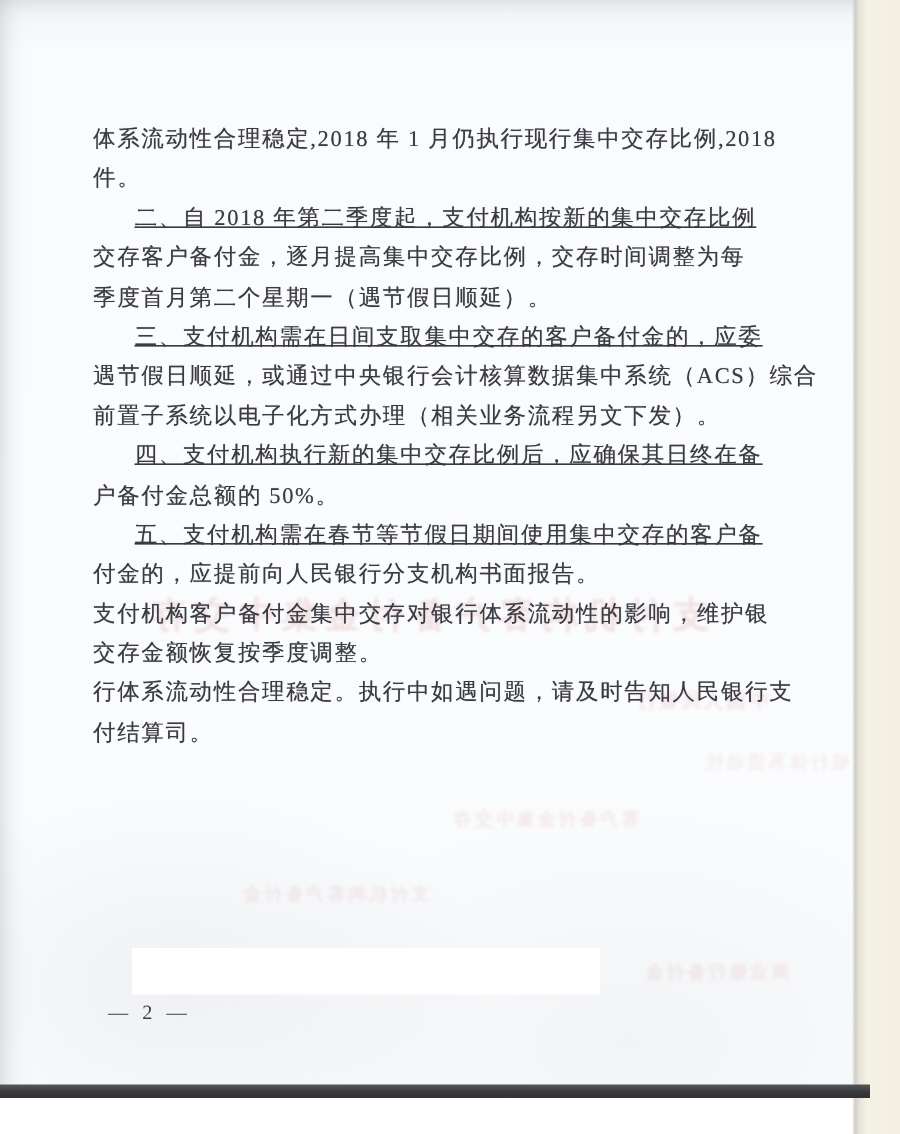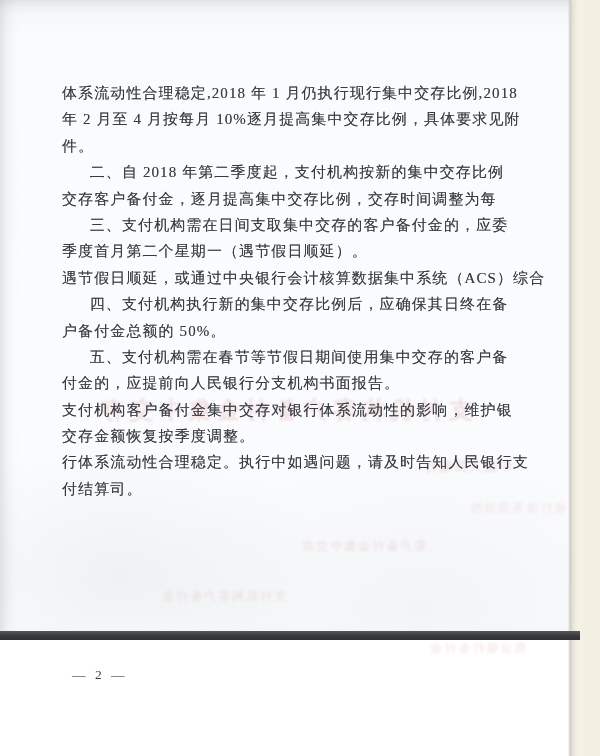--- a/index.html
+++ b/index.html
@@ -4,21 +4,21 @@
 <style>
   html, body {
     margin: 0; padding: 0;
     width: 600px; height: 756px;
     background: #ffffff;
     overflow: hidden;
     font-family: "Liberation Serif", "DejaVu Serif", serif;
   }
   .scan {
     position: relative;
-    width: 600px; height: 640px;
+    width: 600px; height: 732px;
     background:
       radial-gradient(ellipse 300px 200px at 20% 90%, rgba(205,208,214,0.25), transparent 70%),
       radial-gradient(ellipse 400px 250px at 70% 95%, rgba(210,212,218,0.20), transparent 70%),
       linear-gradient(180deg, #f2f4f6 0px, #fafbfd 34px, #fbfcfd 100%);
   }
   .scan::after { 
     content:""; position:absolute; inset:0; pointer-events:none;
     box-shadow: inset 14px 0 18px -14px rgba(120,125,135,0.35),
                 inset 0 10px 14px -10px rgba(140,145,155,0.30);
   }
@@ -26,21 +26,21 @@
     position: absolute;
     left: 62px; top: 80px; width: 474px;
     font-size: 15px;
     line-height: 26.4px;
     letter-spacing: 1.1px;
     color: #3a3a42;
     text-shadow: 0 0 0.5px rgba(58,58,66,0.55);
     z-index: 3;
   }
   .line { height: 26.4px; white-space: nowrap; }
-  .line.indent { text-indent: 1.85em; }
+  .line.indent { text-indent: 1.85em; text-decoration: underline; }
   .bleed-layer { position:absolute; inset:0; z-index:1; }
   .bleed {
     position: absolute;
     transform: scaleX(-1);
     filter: blur(1.1px);
     color: #c0504a;
     font-weight: 700;
     white-space: nowrap;
     pointer-events: none;
   }
@@ -86,27 +86,27 @@
       <div class="bleed" style="left: 95px; top: 394px; font-size: 24px; opacity: 0.15; letter-spacing: 5px;">支付机构客户备付金集中交存</div>
       <div class="bleed" style="left: 422px; top: 458px; font-size: 13px; opacity: 0.13; letter-spacing: 2px;">中国人民银行</div>
       <div class="bleed" style="left: 468px; top: 500px; font-size: 12px; opacity: 0.08; letter-spacing: 2px;">银行体系流动性</div>
       <div class="bleed" style="left: 300px; top: 538px; font-size: 12px; opacity: 0.1; letter-spacing: 2px;">客户备付金集中交存</div>
       <div class="bleed" style="left: 160px; top: 588px; font-size: 12px; opacity: 0.09; letter-spacing: 2px;">支付机构客户备付金</div>
       <div class="bleed" style="left: 428px; top: 640px; font-size: 12px; opacity: 0.1; letter-spacing: 2px;">商业银行备付金</div>
     </div>
 
   <div class="text-block" id="text-block">
       <div class="line">体系流动性合理稳定,2018 年 1 月仍执行现行集中交存比例,2018</div>
-      <div class="line">年 2 月至 4 月按每月 10%逐月提高集中交存比例，具体要求见附</div>
       <div class="line">件。</div>
       <div class="line indent">二、自 2018 年第二季度起，支付机构按新的集中交存比例</div>
       <div class="line">交存客户备付金，逐月提高集中交存比例，交存时间调整为每</div>
+      <div class="line">季度首月第二个星期一（遇节假日顺延）。</div>
       <div class="line indent">三、支付机构需在日间支取集中交存的客户备付金的，应委</div>
-      <div class="line">季度首月第二个星期一（遇节假日顺延）。</div>
       <div class="line">遇节假日顺延，或通过中央银行会计核算数据集中系统（ACS）综合</div>
+      <div class="line">前置子系统以电子化方式办理（相关业务流程另文下发）。</div>
       <div class="line indent">四、支付机构执行新的集中交存比例后，应确保其日终在备</div>
       <div class="line">户备付金总额的 50%。</div>
       <div class="line indent">五、支付机构需在春节等节假日期间使用集中交存的客户备</div>
       <div class="line">付金的，应提前向人民银行分支机构书面报告。</div>
       <div class="line">支付机构客户备付金集中交存对银行体系流动性的影响，维护银</div>
       <div class="line">交存金额恢复按季度调整。</div>
       <div class="line">行体系流动性合理稳定。执行中如遇问题，请及时告知人民银行支</div>
       <div class="line">付结算司。</div>
     </div>
 

